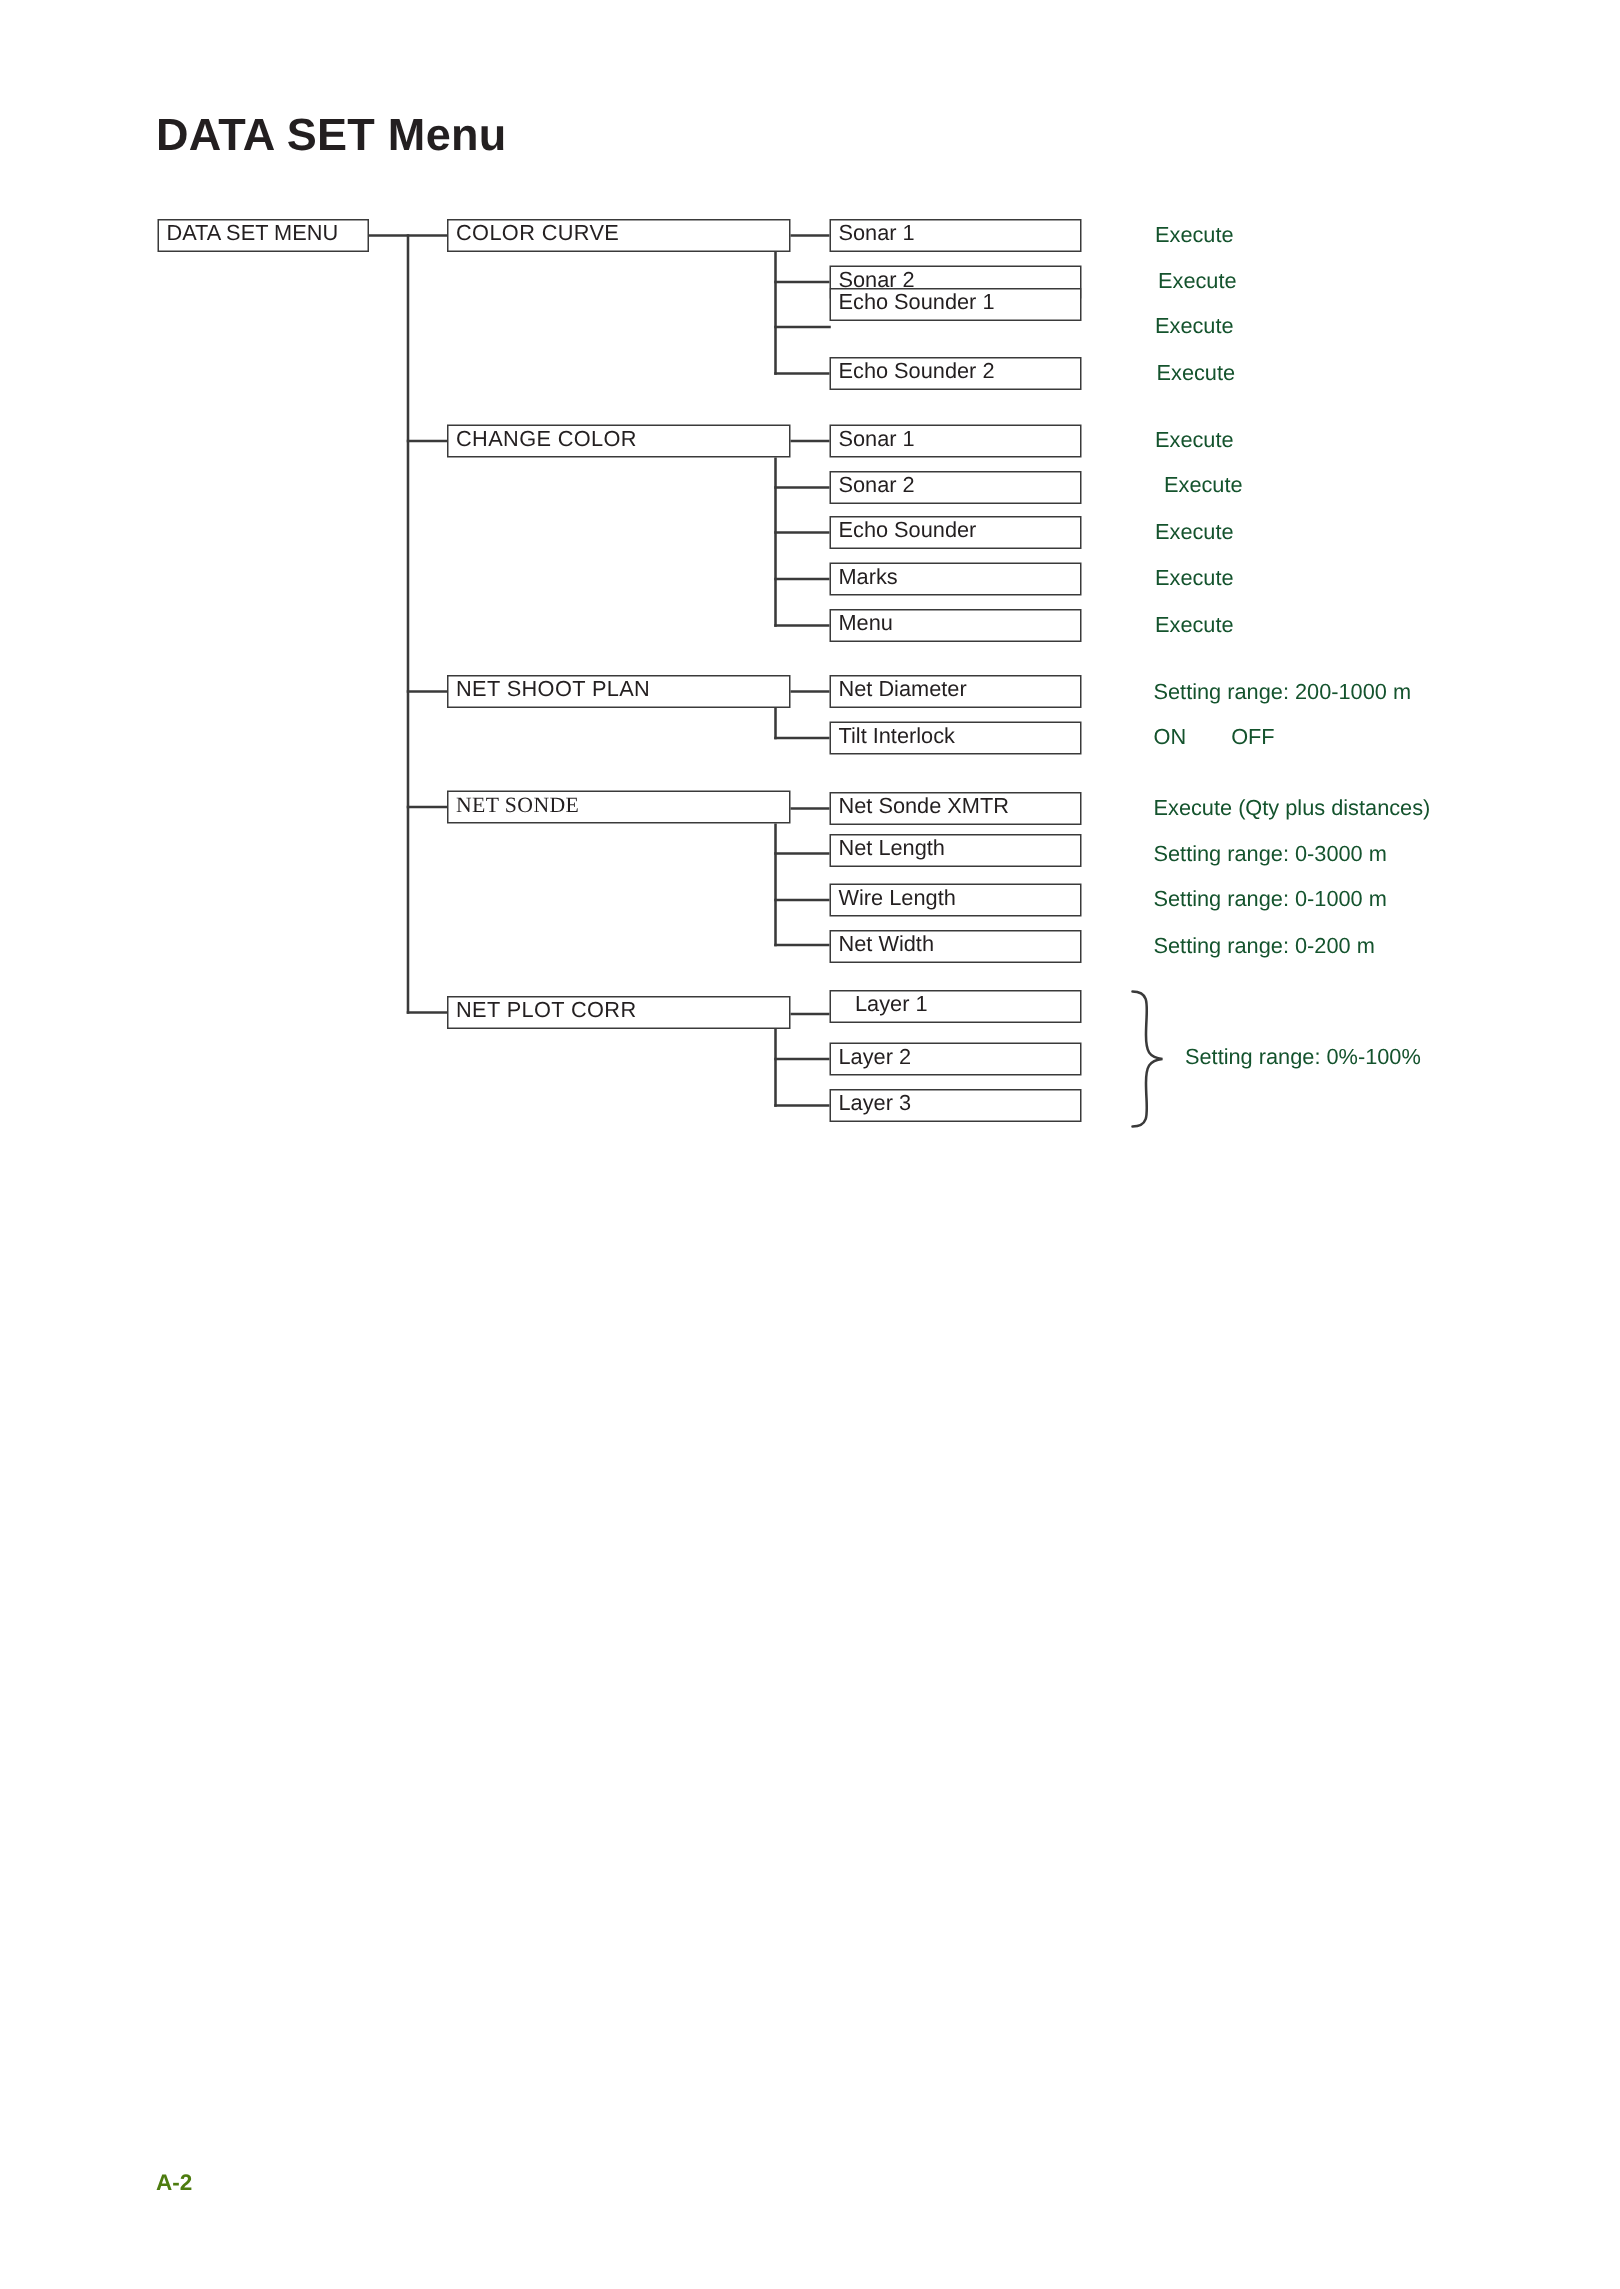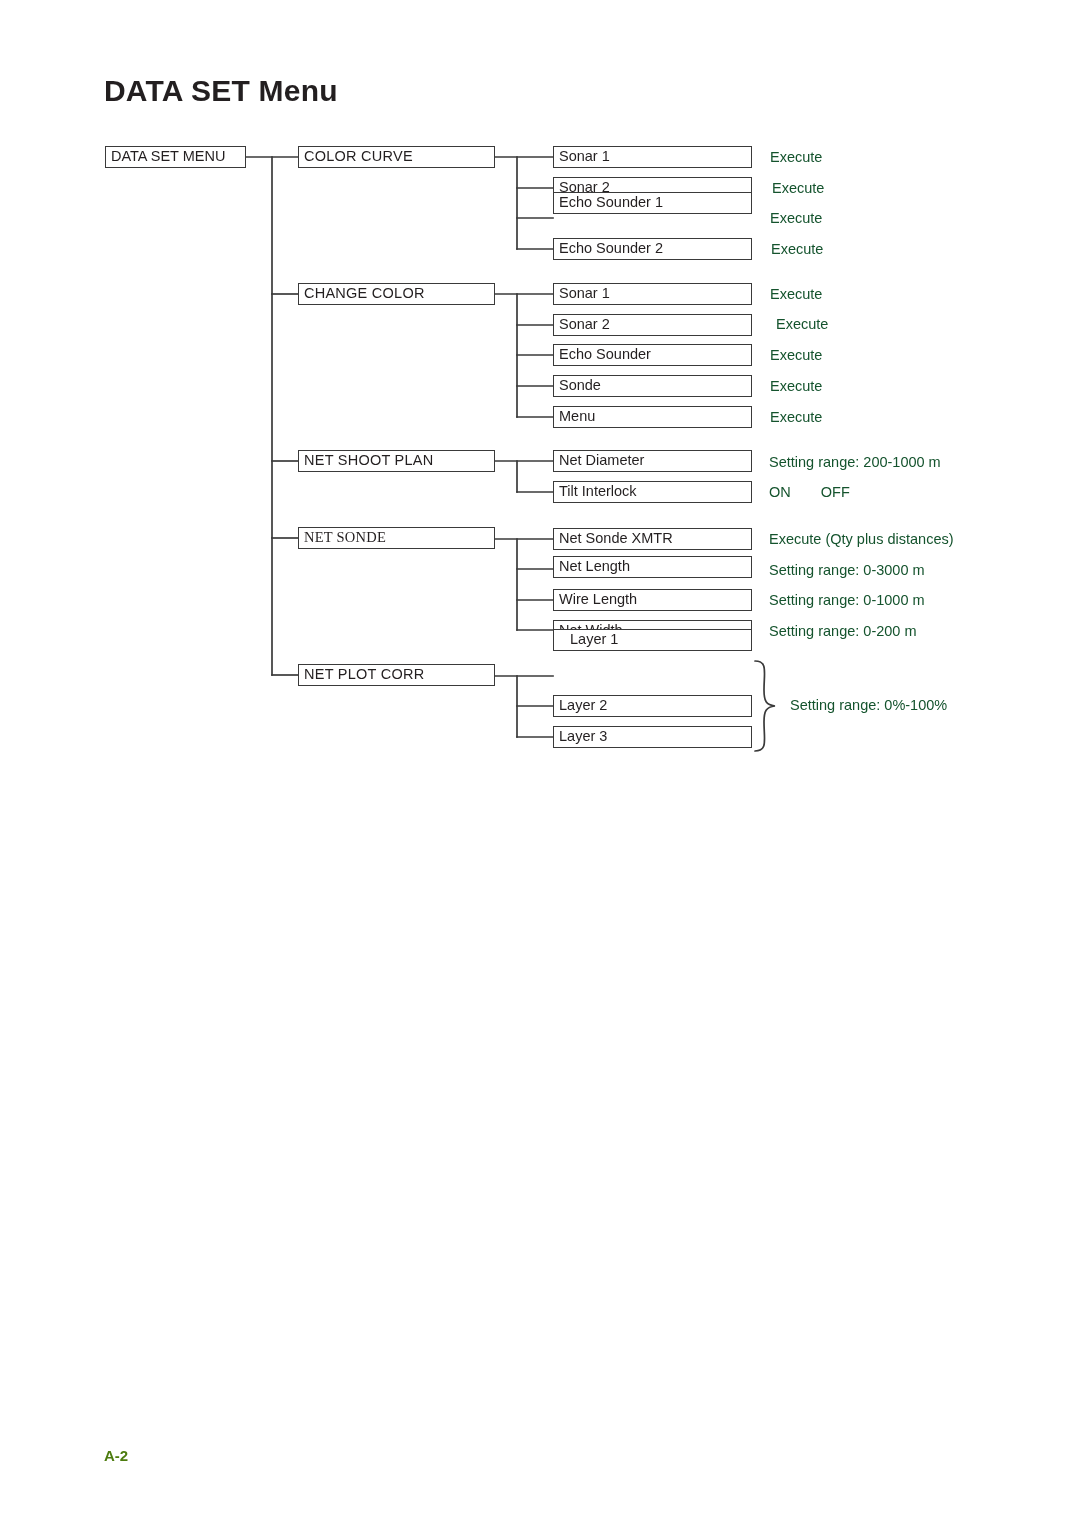--- a/index.html
+++ b/index.html
@@ -63,22 +63,22 @@
     background: #ffffff;
     height: 22px;
     line-height: 19px;
     font-size: 14.5px;
     padding-left: 5px;
     white-space: nowrap;
     color: #231f20;
     overflow: hidden;
   }
   .node-box.root   { width: 141px; }
-  .node-box.level2 { width: 197px; letter-spacing: 0.25px; }
-  .node-box.level3 { width: 199px; }
+  .node-box.level2 { width: 229px; letter-spacing: 0.25px; }
+  .node-box.level3 { width: 168px; }
 
   
   .annot {
     position: absolute;
     font-size: 14.5px;
     line-height: 19px;
     white-space: nowrap;
     color: #14532d;
   }
   .annot.onoff span { display: inline-block; }
@@ -161,21 +161,21 @@
 
   <div class="node-box level3" style="left:553px; top:283px;">Sonar 1</div>
   <div class="annot" style="left:770px; top:285px;">Execute</div>
 
   <div class="node-box level3" style="left:553px; top:314px;">Sonar 2</div>
   <div class="annot" style="left:776px; top:315px;">Execute</div>
 
   <div class="node-box level3" style="left:553px; top:344px;">Echo Sounder</div>
   <div class="annot" style="left:770px; top:346px;">Execute</div>
 
-  <div class="node-box level3" style="left:553px; top:375px;">Sonde</div>
+  <div class="node-box level3" style="left:553px; top:375px;">Marks</div>
   <div class="annot" style="left:770px; top:377px;">Execute</div>
 
   <div class="node-box level3" style="left:553px; top:406px;">Menu</div>
   <div class="annot" style="left:770px; top:408px;">Execute</div>
 
   <div class="node-box level2" style="left:298px; top:450px;">NET SHOOT PLAN</div>
 
   <div class="node-box level3" style="left:553px; top:450px;">Net Diameter</div>
   <div class="annot" style="left:769px; top:453px;">Setting range: 200-1000 m</div>
 
@@ -193,21 +193,21 @@
   <div class="annot" style="left:769px; top:561px;">Setting range: 0-3000 m</div>
 
   <div class="node-box level3" style="left:553px; top:589px;">Wire Length</div>
   <div class="annot" style="left:769px; top:591px;">Setting range: 0-1000 m</div>
 
   <div class="node-box level3" style="left:553px; top:620px;">Net Width</div>
   <div class="annot" style="left:769px; top:622px;">Setting range: 0-200 m</div>
 
   <div class="node-box level2" style="left:298px; top:664px;">NET PLOT CORR</div>
 
-  <div class="node-box level3" style="left:553px; top:629px;padding-left:16px;">Layer 1</div>
+  <div class="node-box level3" style="left:553px; top:660px;padding-left:16px;">Layer 1</div>
 
   <div class="node-box level3" style="left:553px; top:695px;">Layer 2</div>
 
   <div class="node-box level3" style="left:553px; top:726px;">Layer 3</div>
 
   <div class="annot" style="left:790px; top:696px;">Setting range: 0%-100%</div>
 
 </div>
 
 <div id="page-number">A-2</div>

